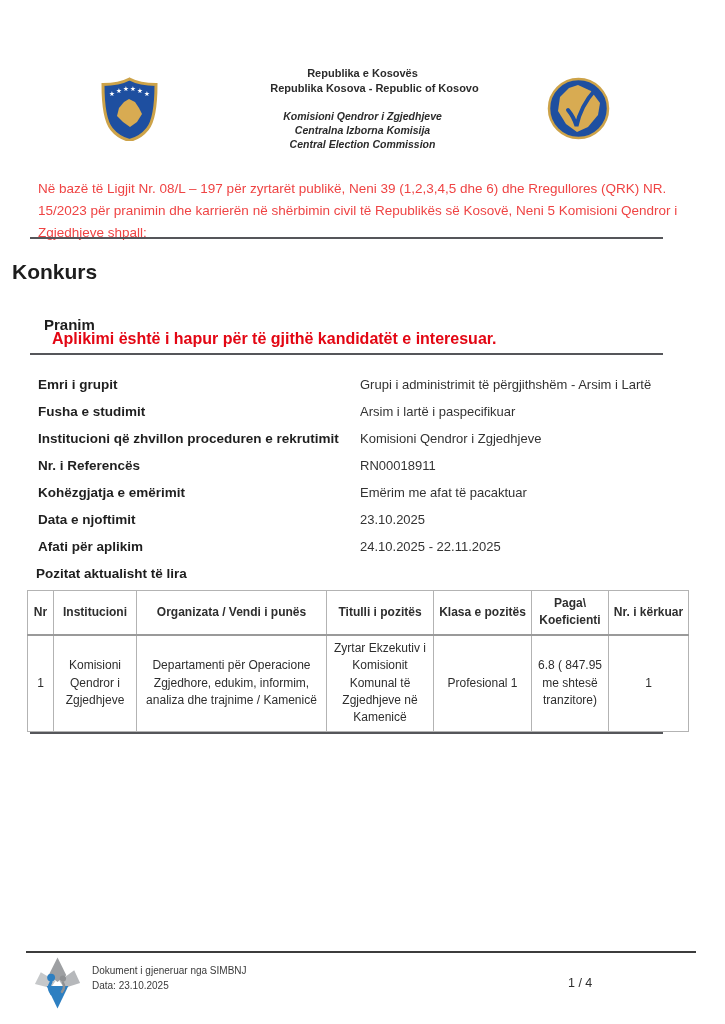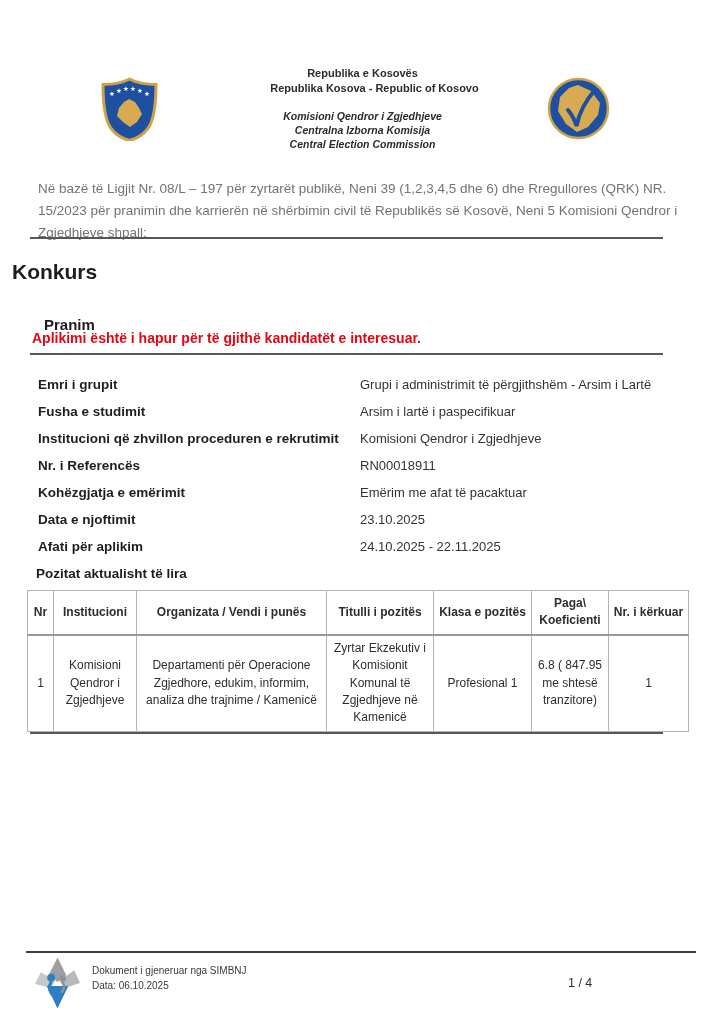--- a/index.html
+++ b/index.html
@@ -20,39 +20,39 @@
   .hdr-text {
     position: absolute; left: 0; top: 66px; width: 725px;
     text-align: center; line-height: 1.35;
   }
   .hdr-text .t1 { font-size: 11px; font-weight: bold; }
   .hdr-text .t2 { font-size: 11px; font-weight: bold; margin-bottom: 13px; padding-left: 24px; }
   .hdr-text .t3 { font-size: 10.5px; font-weight: bold; font-style: italic; }
   
   .intro {
     position: absolute; left: 38px; top: 178px; width: 655px;
-    font-size: 13.5px; line-height: 1.62; color: #737373;
+    font-size: 13.5px; line-height: 1.62; color: #ef4444;
   }
   .rule { position: absolute; height: 0; border-top: 2.5px solid #55565a; }
   .rule1 { left: 30px; top: 237px; width: 633px; }
   .rule2 { left: 30px; top: 353px; width: 633px; }
   .rule3 { left: 30px; top: 732px; width: 633px; }
   .rule-footer { left: 26px; top: 951px; width: 670px; border-top-width: 2px; border-top-color: #3c3c3c; }
   
   .konkurs {
     position: absolute; left: 12px; top: 260px; width: 725px;
     font-size: 21px; font-weight: bold; color: #1d1d1d;
   }
   .pranim {
     position: absolute; left: 44px; top: 316px;
     font-size: 15px; font-weight: bold; color: #1d1d1d;
   }
   .notice {
-    position: absolute; left: 32px; top: 330px;
-    font-size: 14px; font-weight: bold; color: #e30613;
+    position: absolute; left: 52px; top: 330px;
+    font-size: 16px; font-weight: bold; color: #e30613;
   }
   
   .fields { position: absolute; left: 38px; top: 371px; width: 655px; }
   .field-row { display: flex; height: 27px; align-items: center; }
   .field-label { width: 322px; font-size: 13.5px; font-weight: bold; color: #1f1f1f; }
   .field-value { flex: 1; font-size: 13px; color: #333; }
   .positions-heading {
     position: absolute; left: 36px; top: 566px;
     font-size: 13.5px; font-weight: bold; color: #1d1d1d;
   }
@@ -193,18 +193,18 @@
       <polygon points="17,29 39,29 28,52" fill="#2d7fc1"></polygon>
       <circle cx="21.5" cy="20.5" r="4" fill="#2d7fc1"></circle>
       <path d="M21.5 25 C19 29 19 33 22 37" stroke="#2d7fc1" stroke-width="3" fill="none" stroke-linecap="round"></path>
       <circle cx="33.5" cy="21.5" r="3.2" fill="#8f9194"></circle>
       <path d="M33.5 25.5 C35.5 29 35 32 32.5 35" stroke="#8f9194" stroke-width="2.5" fill="none" stroke-linecap="round"></path>
     </svg>
   </div>
 
   <div class="footer-text">
     <div>Dokument i gjeneruar nga SIMBNJ</div>
-    <div>Data: 06.10.2025</div>
+    <div>Data: 23.10.2025</div>
   </div>
 
   <div class="page-number">1 / 4</div>
 
 </div>
 
 </body></html>

